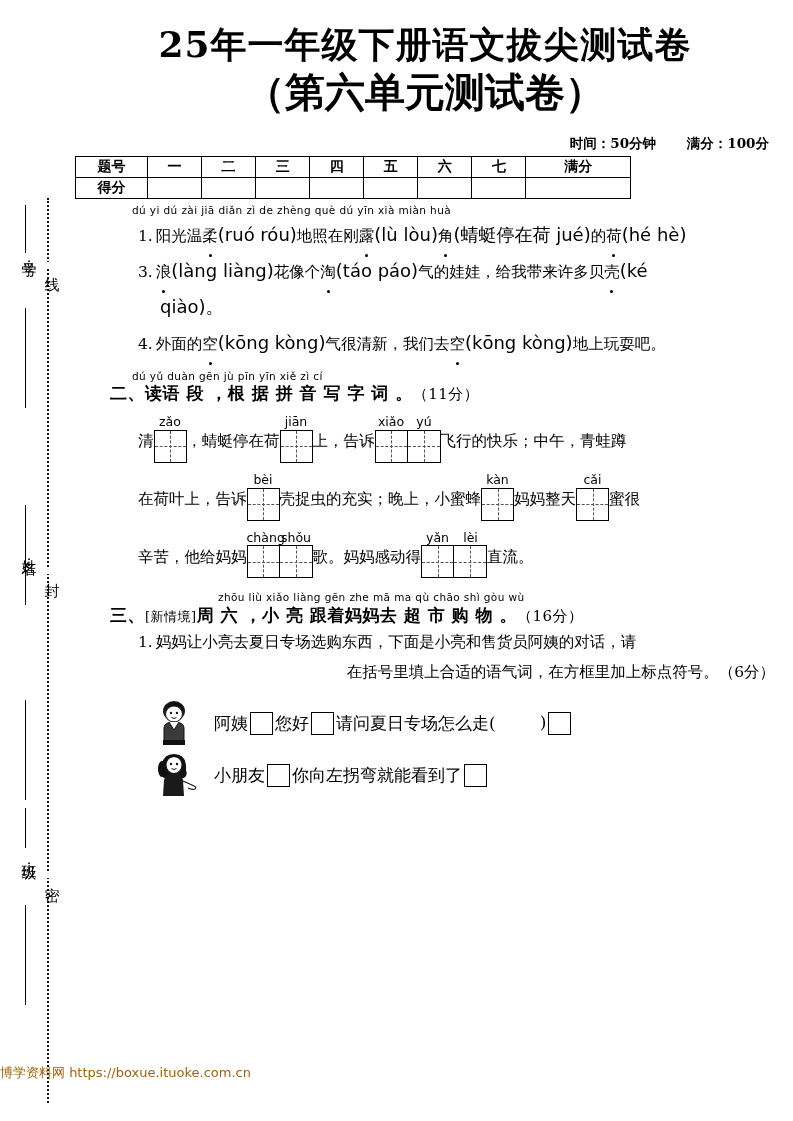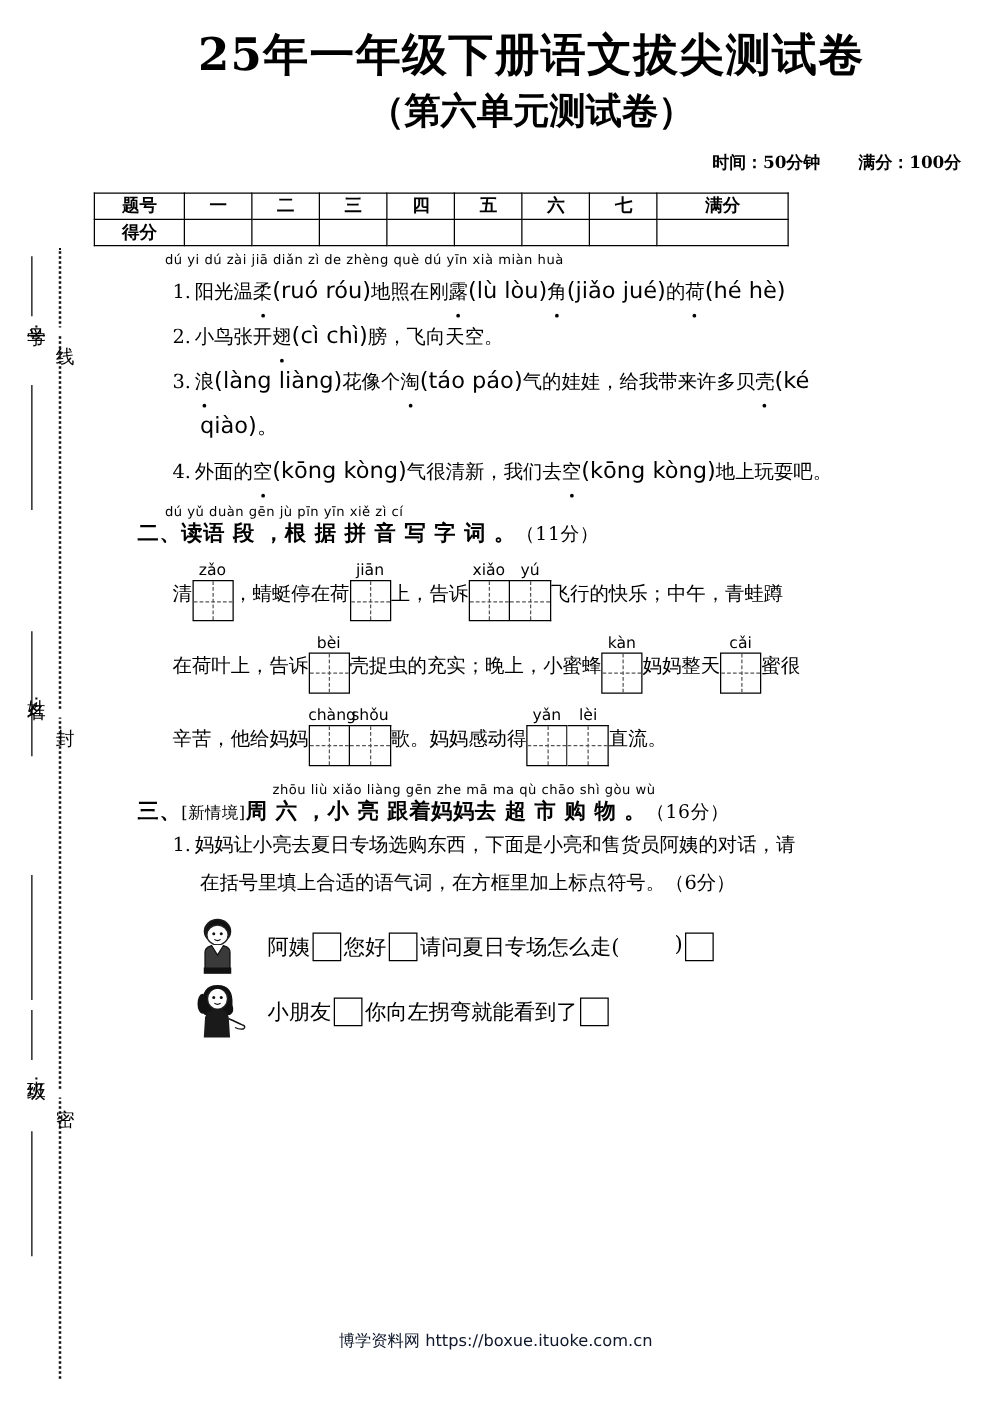--- a/index.html
+++ b/index.html
@@ -49,34 +49,34 @@
 
   
   .sheet { position:absolute; left:75px; top:0; width:700px; }
 
   .title {
     text-align:center; font-size:36px; font-weight:bold;
     font-family:"DejaVu Serif","Liberation Serif",serif;
     letter-spacing:1px; margin-top:22px; line-height:1.25;
   }
   .subtitle {
-    text-align:center; font-size:29px; font-weight:bold;
-    font-family:Liberation Serif, serif;
+    text-align:center; font-size:40px; font-weight:bold;
+    font-family:Liberation Mono, monospace;
     margin-top:4px; line-height:1.25;
   }
 
   .meta {
     text-align:right; font-size:13.5px; font-weight:bold;
     font-family:"DejaVu Serif","Liberation Serif",serif;
     margin-top:14px; padding-right:6px;
   }
   .meta span { margin-left:26px; }
 
   table.score {
-    width:556px; border-collapse:collapse; margin-top:15px;
+    width:556px; border-collapse:collapse; margin-top:3px;
     font-family:"DejaVu Serif","Liberation Serif",serif;
   }
   table.score td {
     border:1px solid #000; height:21px; text-align:center;
     font-size:14px; font-weight:bold; padding:0;
   }
   table.score td.lbl { width:72px; }
 
   
   .sec { margin-top:6px;margin-left:35px; }
@@ -148,21 +148,21 @@
     margin-left:12px;
   }
   .sqbox {
     display:inline-block; width:23px; height:23px;
     border:1.4px solid #000; margin:0 2px; vertical-align:-4px;
   }
 
   
   .watermark {
     position:absolute; left:0; right:0; top:1064px;
-    text-align:center; font-size:13px; color:#0f172a;
+    text-align:left; font-size:13px; color:#a16207;
     font-family:"DejaVu Sans","Liberation Sans",sans-serif;
   }
 </style>
 </head>
 <body>
 
 <div class="seal-area">
   <div class="seal-dotline"></div>
 
   <div class="vline l1"></div>
@@ -216,26 +216,23 @@
       <td></td>
       <td></td>
     </tr>
   </tbody>
     </table>
 
   <div class="sec">
     <div class="pinyin-row">dú   yi   dú        zài  jiā  diǎn  zì    de  zhèng què  dú  yīn  xià  miàn  huà</div>
 
     <div class="q">
-      <span class="idx">1.</span><span>阳光温</span><span class="dotu">柔</span><span class="pinopt">(ruó    róu)</span><span>地照在刚</span><span class="dotu">露</span><span class="pinopt">(lù    lòu)</span><span class="dotu">角</span><span class="pinopt">(jiǎo    jué)</span><span>的</span><span class="dotu">荷</span><span class="pinopt">(hé    hè)</span>
-    </div>
-
-    <div class="q">
-      <span class="idx">2.</span><span>小鸟张开</span><span class="dotu">翅</span><span class="pinopt">(cì    chì)</span><span>膀，飞向天空。</span>
-    </div>
+      <span class="idx">1.</span><span>阳光温</span><span class="dotu">柔</span><span class="pinopt">(ruó    róu)</span><span>地照在刚</span><span class="dotu">露</span><span class="pinopt">(lù    lòu)</span><span class="dotu">角</span><span class="pinopt">(蜻蜓停在荷    jué)</span><span>的</span><span class="dotu">荷</span><span class="pinopt">(hé    hè)</span>
+    </div>
+
 
     <div class="q">
       <span class="idx">3.</span><span class="dotu">浪</span><span class="pinopt">(làng    liàng)</span><span>花像个</span><span class="dotu">淘</span><span class="pinopt">(táo    páo)</span><span>气的娃娃，给我带来许多贝</span><span class="dotu">壳</span><span class="pinopt">(ké</span>
       <div class="pinopt" style="margin-left:22px;">qiào)。</div>
     </div>
 
     <div class="q">
       <span class="idx">4.</span><span>外面的</span><span class="dotu">空</span><span class="pinopt">(kōng    kòng)</span><span>气很清新，我们去</span><span class="dotu">空</span><span class="pinopt">(kōng    kòng)</span><span>地上玩耍吧。</span>
     </div>
   </div>
@@ -291,21 +288,21 @@
   </div>
 
   <div class="sec" style="margin-top:14px;">
     <div class="pinyin-row ind2">zhōu  liù      xiǎo liàng gēn zhe  mā  ma   qù  chāo shì  gòu  wù</div>
     <div class="sec-head">
       <span>三、</span><span class="tag">[新情境]</span><span>周 六 ，小 亮 跟着妈妈去 超 市 购 物 。</span><span class="pts">（16分）</span>
     </div>
 
     <div class="q" style="line-height:1.95;">
       <span class="idx">1.</span><span>妈妈让小亮去夏日专场选购东西，下面是小亮和售货员阿姨的对话，请</span>
-      <div style="margin-left:22px;">
+      <div style="margin-left:22px;text-align:right;">
         <span>在括号里填上合适的语气词，在方框里加上标点符号。</span><span>（6分）</span>
       </div>
     </div>
 
     <div class="dlg">
 
       <div class="dlg-row">
         <svg class="avatar" viewBox="0 0 52 50">
           <ellipse cx="24" cy="13" rx="11" ry="10" fill="#1a1a1a"></ellipse>
           <path d="M15 14 Q16 5 24 4 Q33 5 34 13 Q30 9 24 10 Q18 10 15 14Z" fill="#111"></path>

